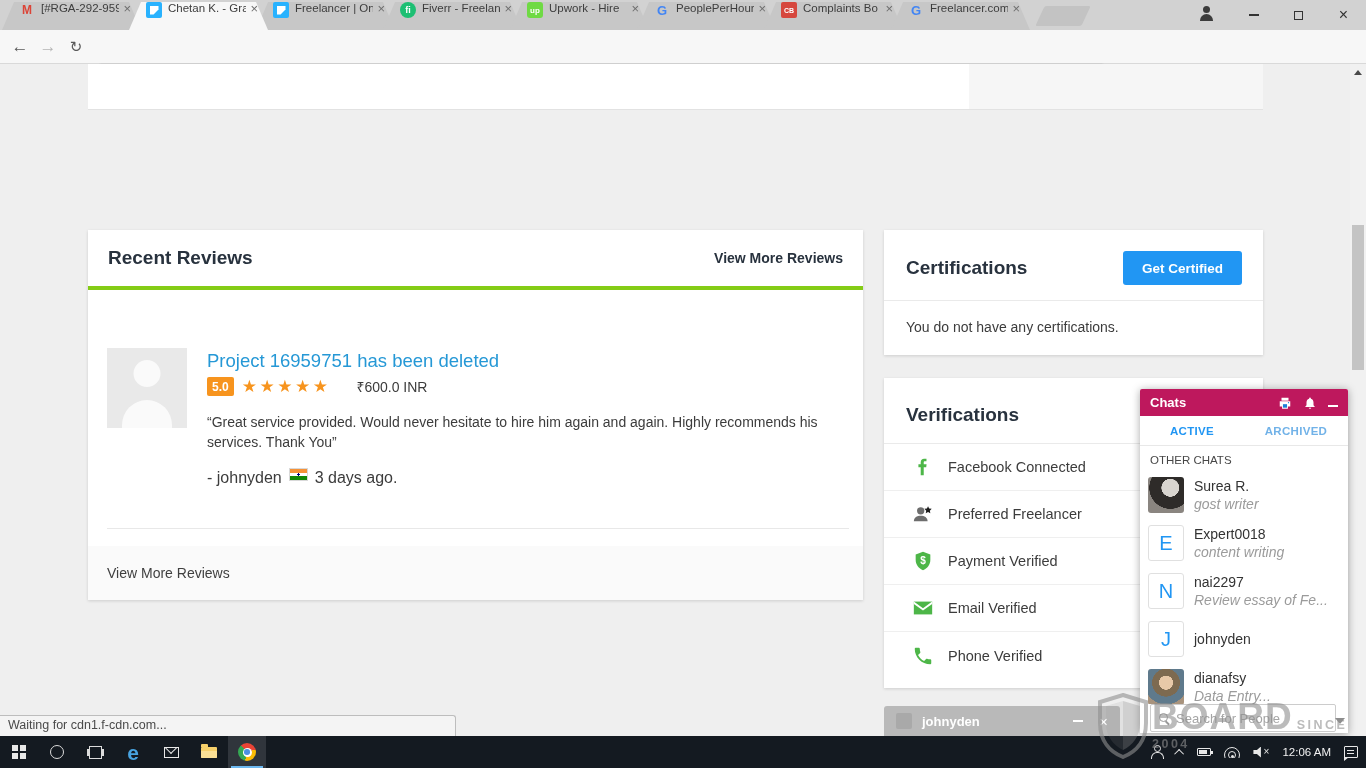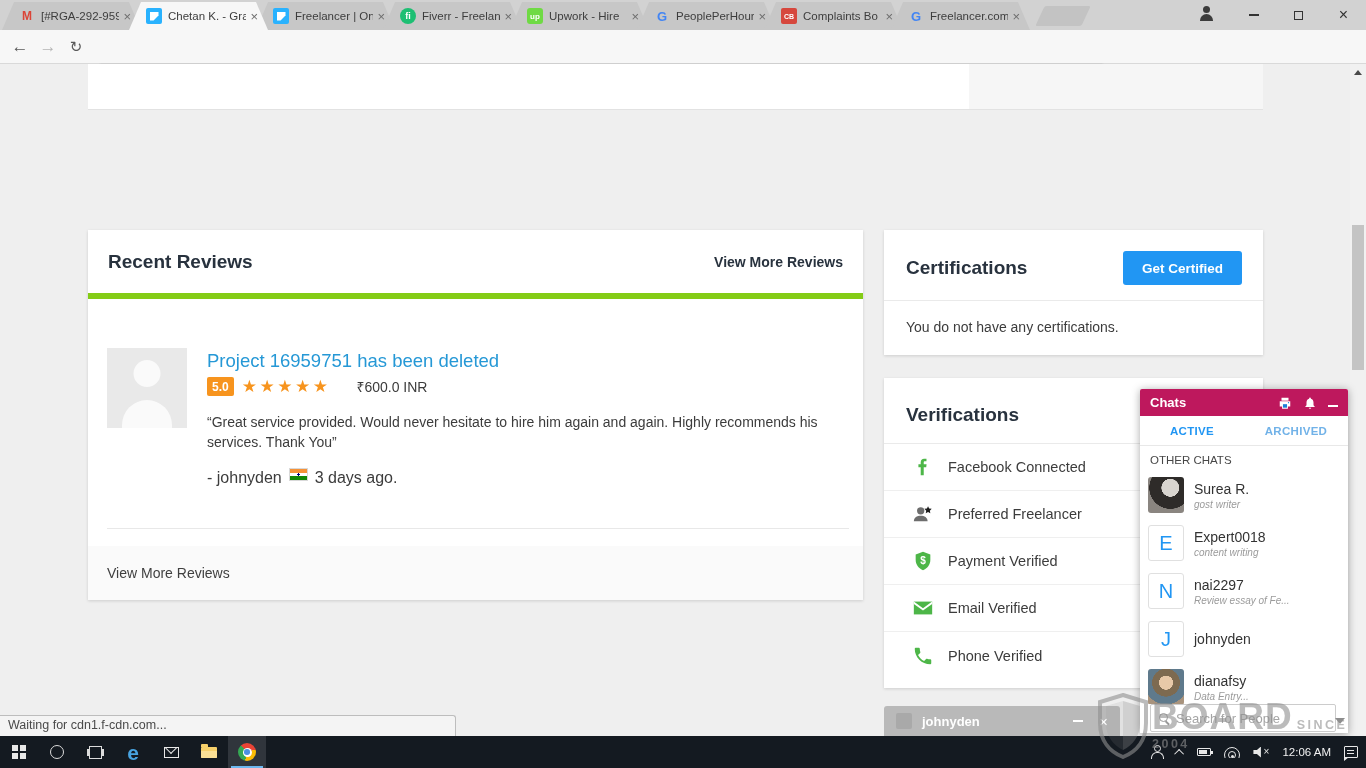--- a/index.html
+++ b/index.html
@@ -2,21 +2,21 @@
 <html><head>
 <meta charset="utf-8">
 <style>
   * { margin:0; padding:0; box-sizing:border-box; }
   body { font-family:"Liberation Sans", sans-serif; }
   #screen { position:relative; width:1366px; height:768px; background:#efefef; overflow:hidden; }
 
   
   #tabbar { position:absolute; left:0; top:0; width:1366px; height:30px; background:#d2d2d2; }
   #tabs { position:absolute; left:2px; bottom:0; display:flex; height:28px; }
-  .tab { position:relative; width:139px; height:28px; margin-right:-12px; display:flex; align-items:center;
+  .tab { position:relative; width:139px; height:28px; margin-right:-12px; display:flex; 
          padding:0 10px 0 17px; background:#c7c7c7;
          clip-path:polygon(12px 0, calc(100% - 12px) 0, 100% 100%, 0 100%); cursor:default; }
   .tab.active { background:#f7f7f7; z-index:3; }
   .favicon { width:16px; height:16px; margin-right:6px; flex:0 0 auto; display:flex; align-items:center; justify-content:center; }
   .tab-title { flex:1; font-size:11.5px; color:#3d3d3d; white-space:nowrap; overflow:hidden; }
   .tab-close { font-size:13px; color:#6d6d6d; margin-left:4px; line-height:1; }
   .fav-gmail::before { content:"M"; font-weight:bold; font-size:12px; color:#db4437; }
   .fav-freelancer { background:#29b2fe; border-radius:2px; position:relative; }
   .fav-freelancer::before { content:""; width:9px; height:9px; background:#fff;
       clip-path:polygon(0 0, 100% 0, 100% 45%, 45% 100%, 0 100%); }
@@ -74,21 +74,21 @@
   .menu-dots { font-size:17px; color:#5f5f5f; font-weight:bold; }
 
   
   #page { position:absolute; left:0; top:64px; width:1366px; height:672px; background:#efefef; }
   .rem-white { position:absolute; left:88px; top:0; width:881px; height:46px; background:#fff; border-bottom:1px solid #e2e2e2; }
   .rem-grey { position:absolute; left:969px; top:0; width:294px; height:46px; background:#f6f6f6; border-bottom:1px solid #e2e2e2; }
   .card { position:absolute; background:#fff; box-shadow:0 1px 3px rgba(0,0,0,0.14); }
 
   
   #reviews-card { left:88px; top:166px; width:775px; height:370px; }
-  .rc-header { height:69px; display:flex; align-items:center; padding:0 20px; border-bottom:6px solid #84cc16; }
+  .rc-header { height:60px; display:flex; align-items:center; padding:0 20px; border-bottom:4px solid #84cc16; }
   .h2 { font-size:19px; font-weight:bold; color:#28323e; }
   .rc-viewmore { margin-left:auto; font-size:14px; font-weight:bold; color:#28323e; cursor:pointer; }
   .avatar { position:absolute; left:19px; top:118px; width:80px; height:80px; background:#e9e9e9; overflow:hidden; }
   .avatar::before { content:""; position:absolute; top:12px; left:50%; transform:translateX(-50%); width:27px; height:27px; border-radius:50%; background:#fafafa; }
   .avatar::after { content:""; position:absolute; bottom:-8px; left:50%; transform:translateX(-50%); width:50px; height:36px; border-radius:25px 25px 0 0; background:#fafafa; }
   .r-title { position:absolute; left:119px; top:120px; font-size:18.5px; color:#2598d6; cursor:pointer; }
   .r-rating { position:absolute; left:119px; top:146px; display:flex; align-items:center; }
   .badge { background:#f7941e; color:#fff; font-size:12px; font-weight:bold; padding:2.5px 5px; border-radius:2px; }
   .stars { color:#f7941e; font-size:17px; letter-spacing:2.5px; margin-left:8px; }
   .amount { font-size:14px; color:#3c3c3c; margin-left:26px; }
@@ -136,21 +136,21 @@
   .ch-label { padding:8px 10px 5px; font-size:11.5px; color:#474747; }
   #chat-list { height:233px; overflow:hidden; }
   .ch-item { height:48px; display:flex; align-items:center; padding:0 8px; cursor:pointer; }
   .ch-av { width:36px; height:36px; border-radius:3px; margin-right:10px; flex:0 0 auto;
            display:flex; align-items:center; justify-content:center; }
   .av-letter { border:1px solid #e0e0e0; background:#fff; color:#2196f3; font-size:20px; }
   .av-photo-bw { background:radial-gradient(circle at 62% 30%, #d8d4cf 0 26%, #2e2b29 27% 62%, #8a8580 63%); }
   .av-photo-color { background:radial-gradient(circle at 50% 38%, #e8c9a8 0 24%, #7d6a50 25% 48%, #5f7a8c 49% 75%, #a8937d 76%); }
   .ch-meta { display:flex; flex-direction:column; justify-content:center; }
   .ch-name { font-size:14px; color:#333; }
-  .ch-sub { font-size:10px; font-style:italic; color:#9b9b9b; margin-top:2px; }
+  .ch-sub { font-size:14px; font-style:italic; color:#9b9b9b; margin-top:2px; }
   .ch-search { position:absolute; left:10px; top:315px; width:186px; height:28px; border:1px solid #ccc; border-radius:2px;
                background:#fff; display:flex; align-items:center; padding:0 8px; }
   .mag { position:relative; width:10px; height:10px; margin-right:7px; flex:0 0 auto; }
   .mag::before { content:""; position:absolute; left:0; top:0; width:7px; height:7px; border:1.5px solid #9a9a9a; border-radius:50%; }
   .mag::after { content:""; position:absolute; width:5px; height:1.5px; background:#9a9a9a; transform:rotate(45deg); right:-1px; bottom:0; }
   .ch-search-ph { font-size:13px; color:#a5a5a5; }
   .ch-caret { position:absolute; right:3px; bottom:9px; width:0; height:0; border-left:5px solid transparent;
               border-right:5px solid transparent; border-top:6px solid #8d8d8d; }
 
   

